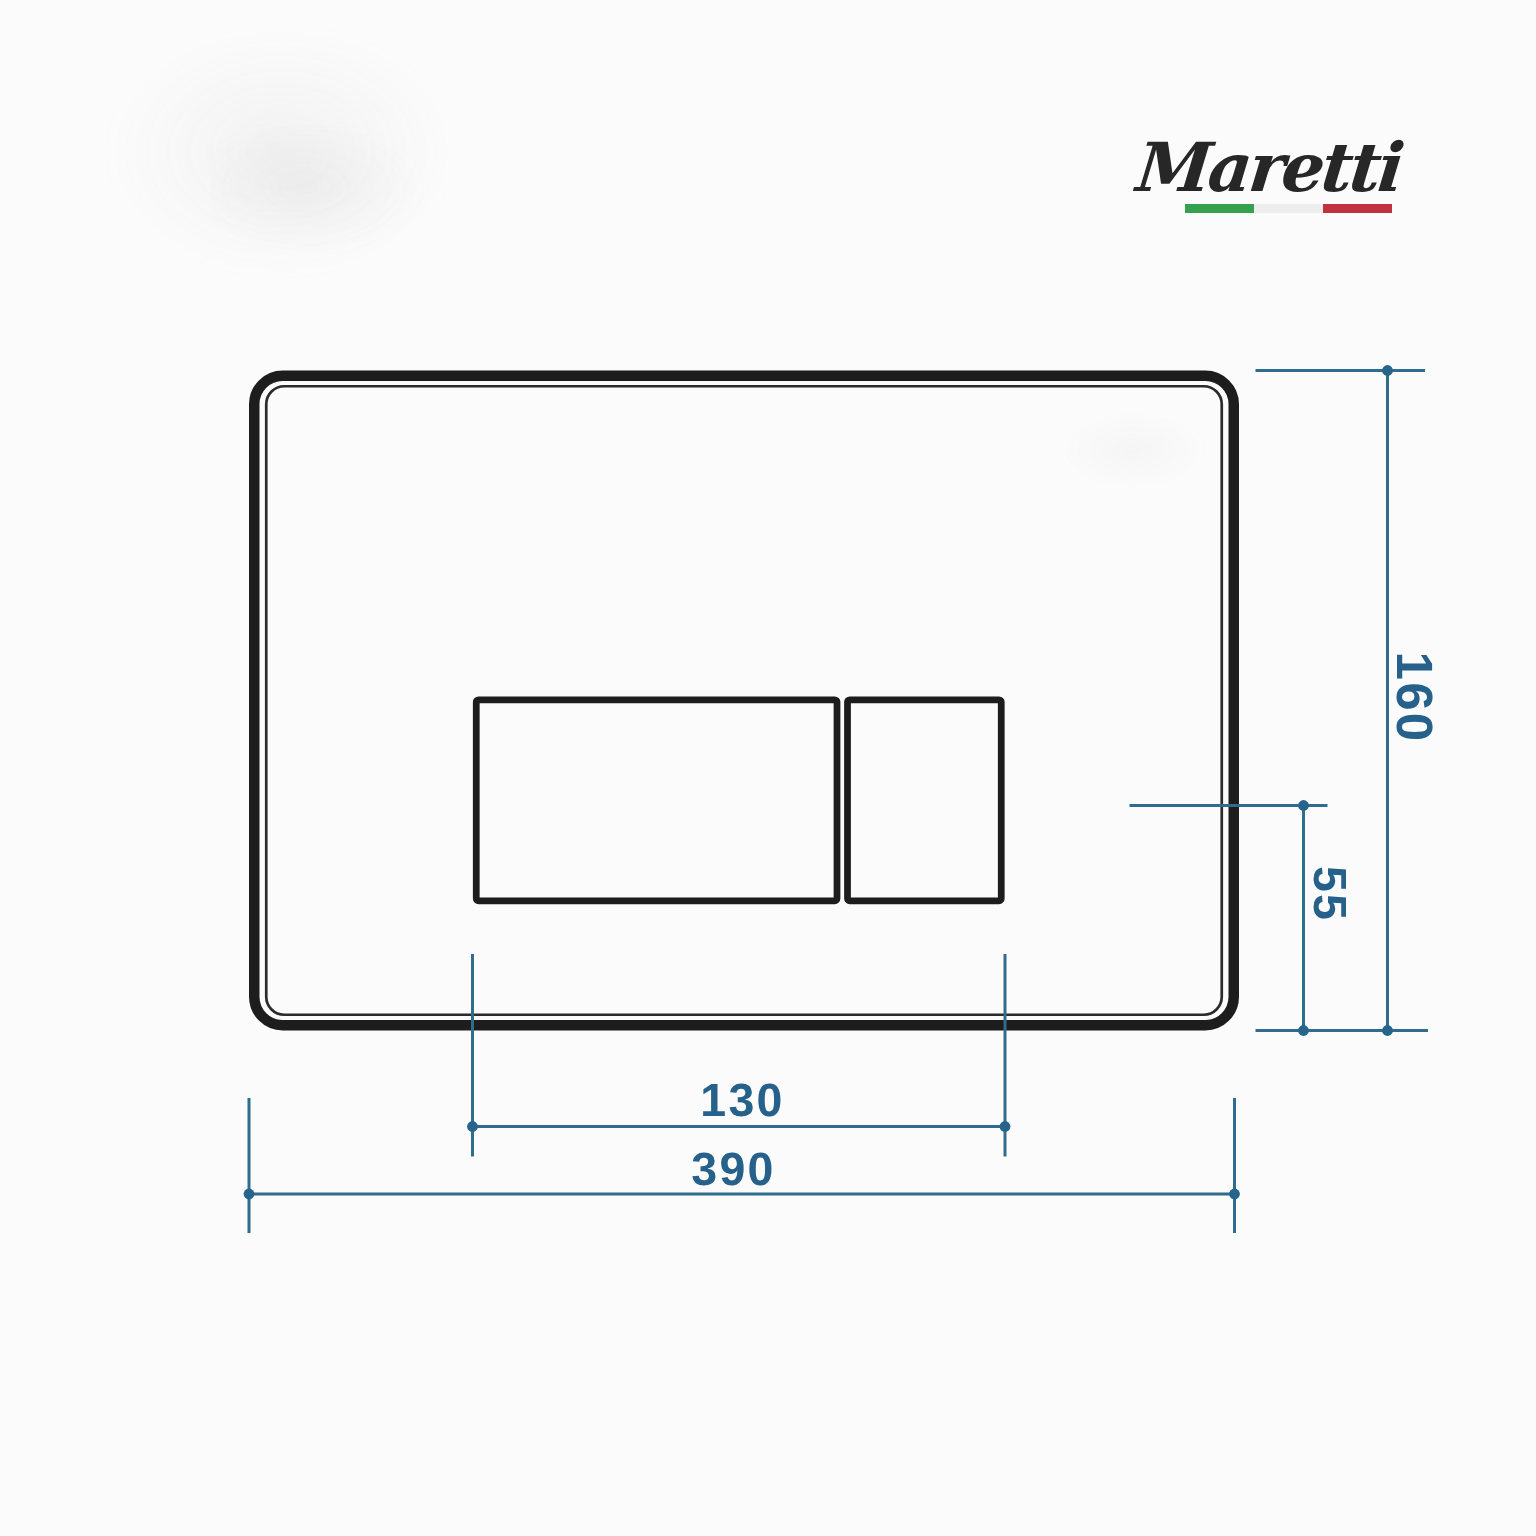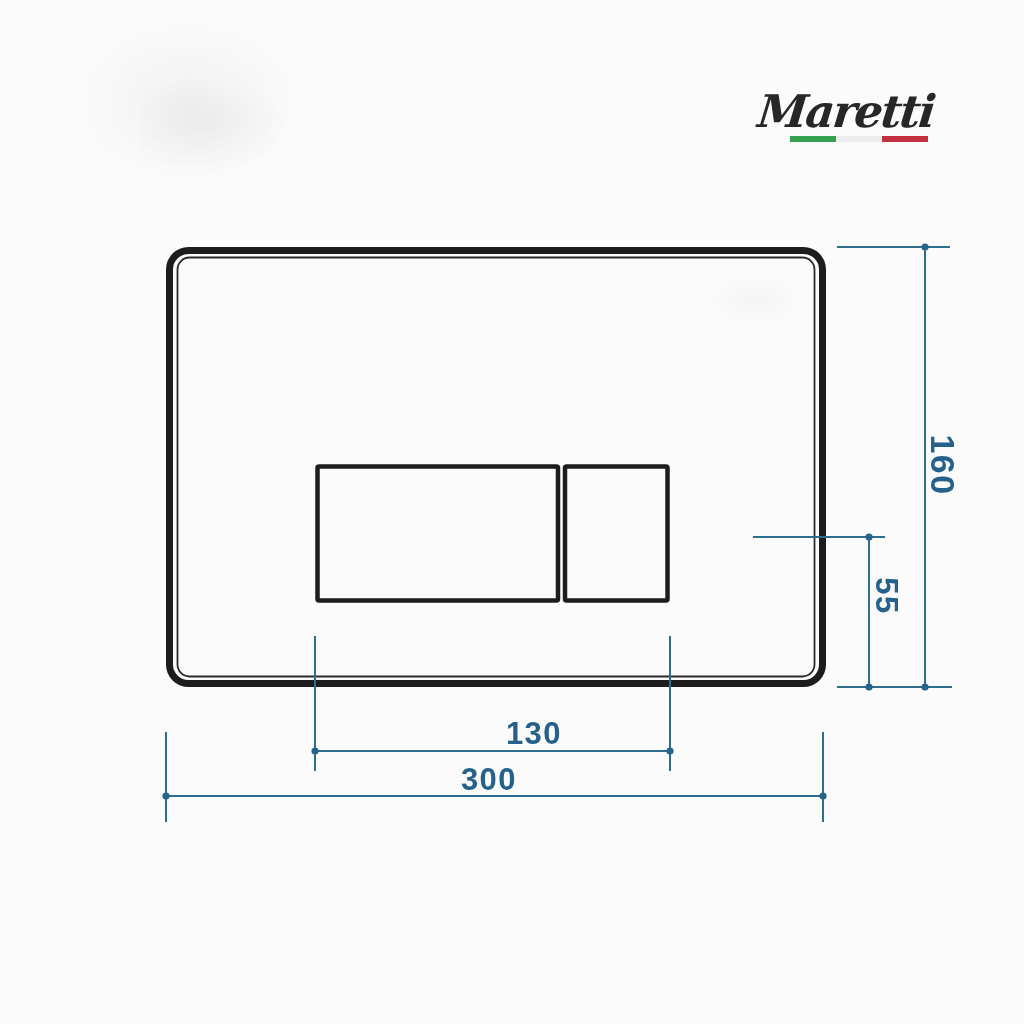--- a/index.html
+++ b/index.html
@@ -111,16 +111,16 @@
       <circle cx="869" cy="687" r="3.6"></circle>
       <circle cx="315" cy="751" r="3.6"></circle>
       <circle cx="670" cy="751" r="3.6"></circle>
       <circle cx="166" cy="796" r="3.6"></circle>
       <circle cx="823" cy="796" r="3.6"></circle>
     </g>
   </svg>
 
   <div class="dim-label v lg" style="left:942px;top:465px;">160</div>
   <div class="dim-label v" style="left:886px;top:596px;">55</div>
-  <div class="dim-label h" style="left:495px;top:734px;margin-left:39px;">130</div>
-  <div class="dim-label h" style="left:489px;top:780px;">300</div>
+  <div class="dim-label h" style="left:495px;top:734px;">130</div>
+  <div class="dim-label h" style="left:489px;top:780px;">390</div>
 
 </div>
 
 </body></html>

